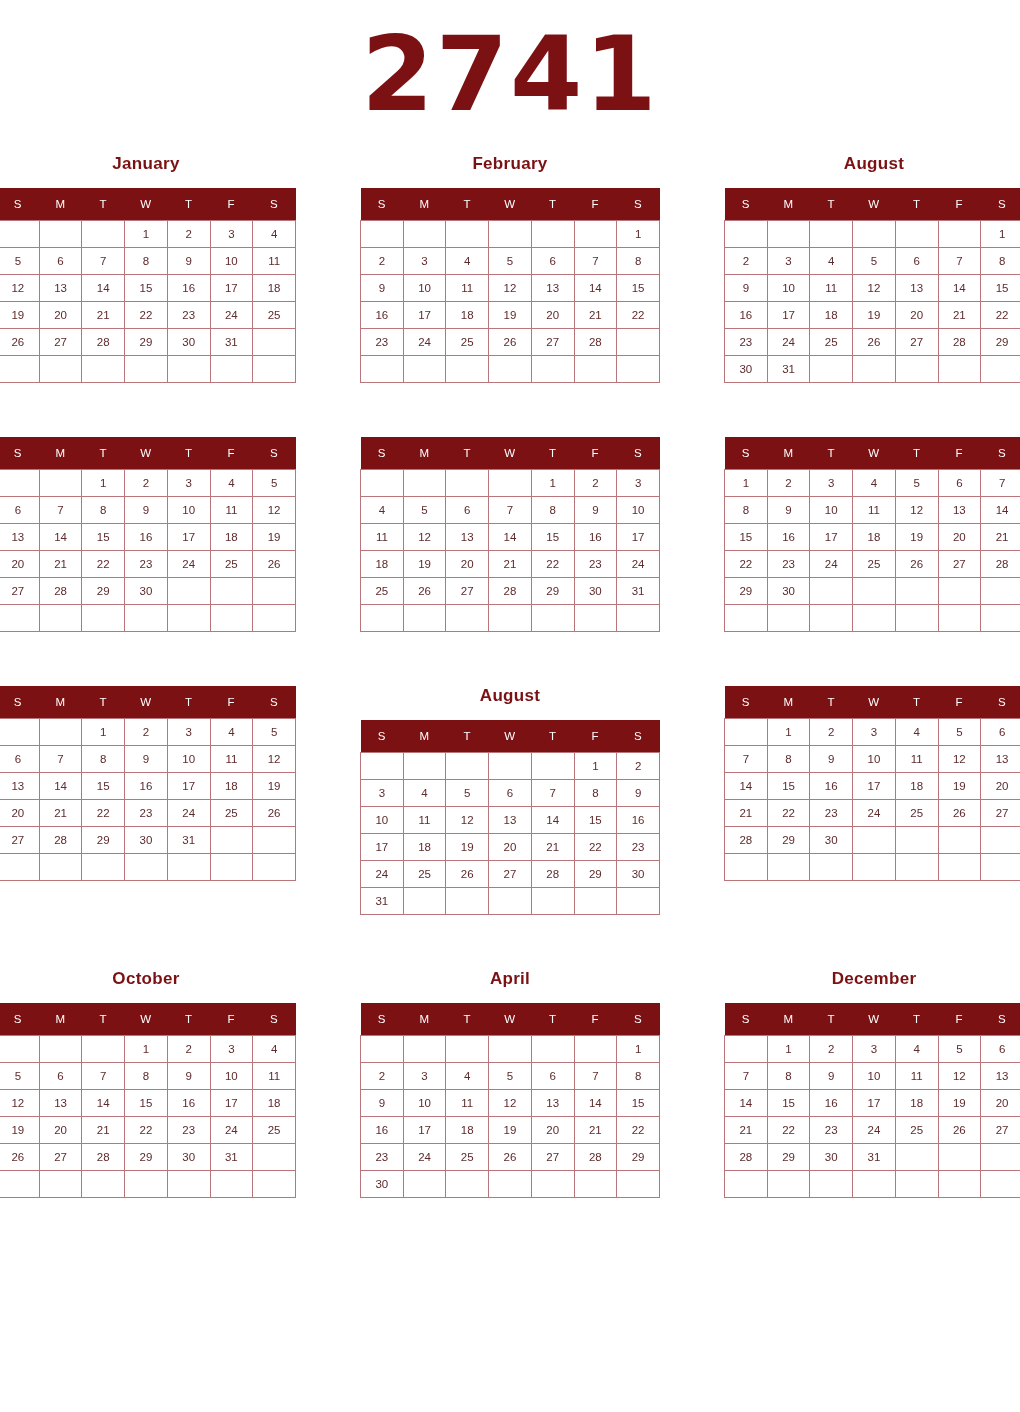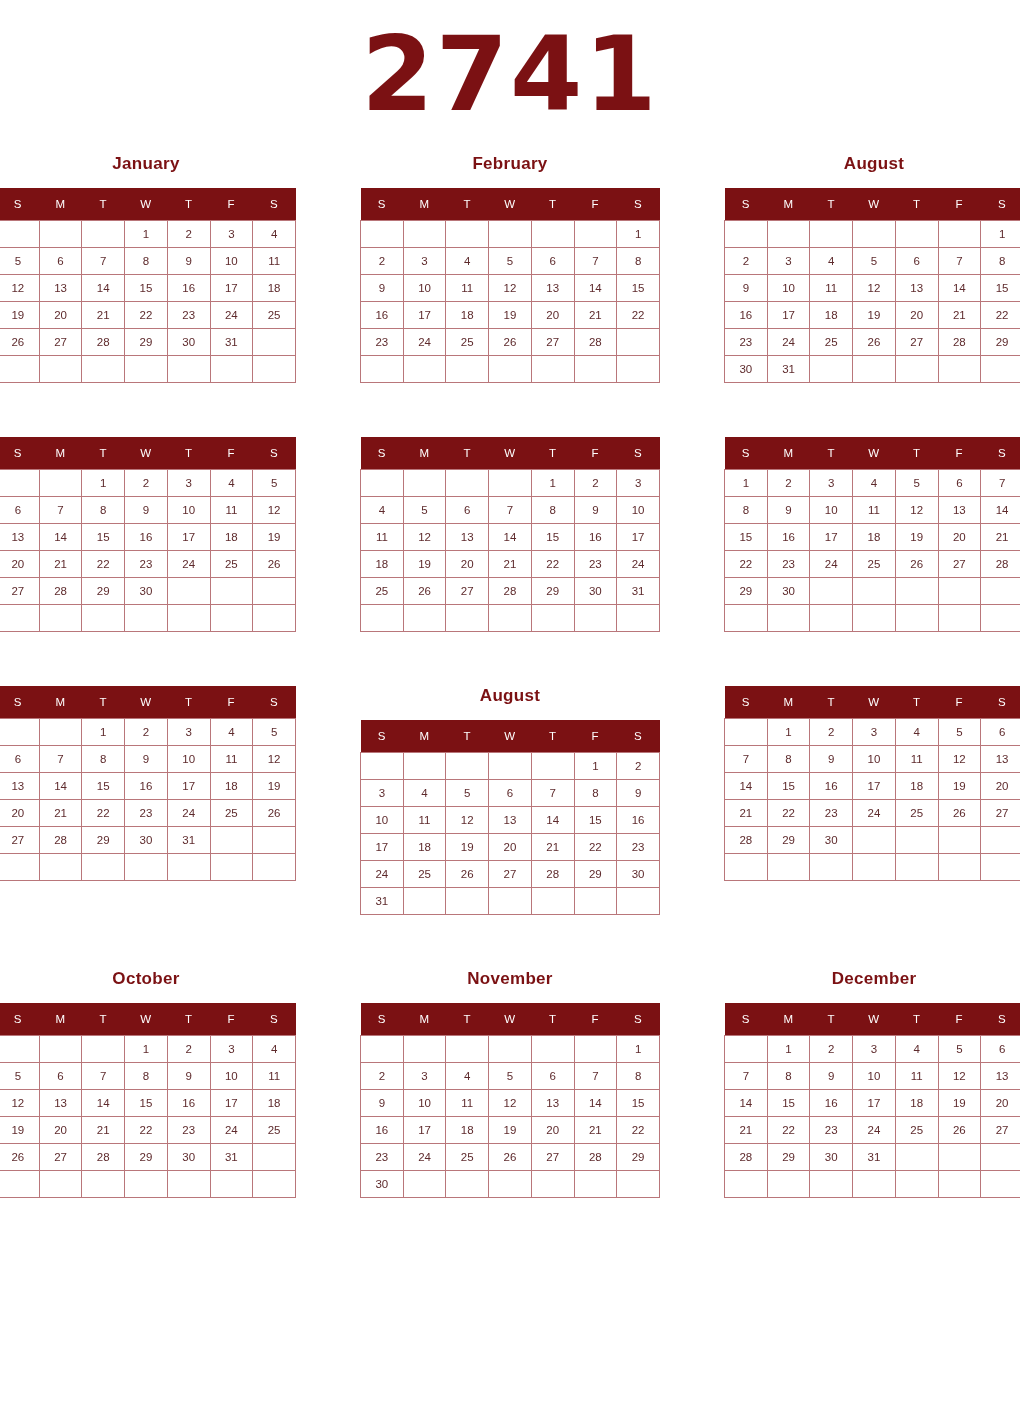--- a/index.html
+++ b/index.html
@@ -798,21 +798,21 @@
               <td class="empty"></td>
               <td class="empty"></td>
               <td class="empty"></td>
               <td class="empty"></td>
               <td class="empty"></td>
             </tr>
           </tbody>
         </table>
       </div>
       <div class="month">
-        <div class="month-name">November</div>
+        <div class="month-name">April</div>
         <table class="cal">
           <thead>
             <tr>
               <th>S</th>
               <th>M</th>
               <th>T</th>
               <th>W</th>
               <th>T</th>
               <th>F</th>
               <th>S</th>

